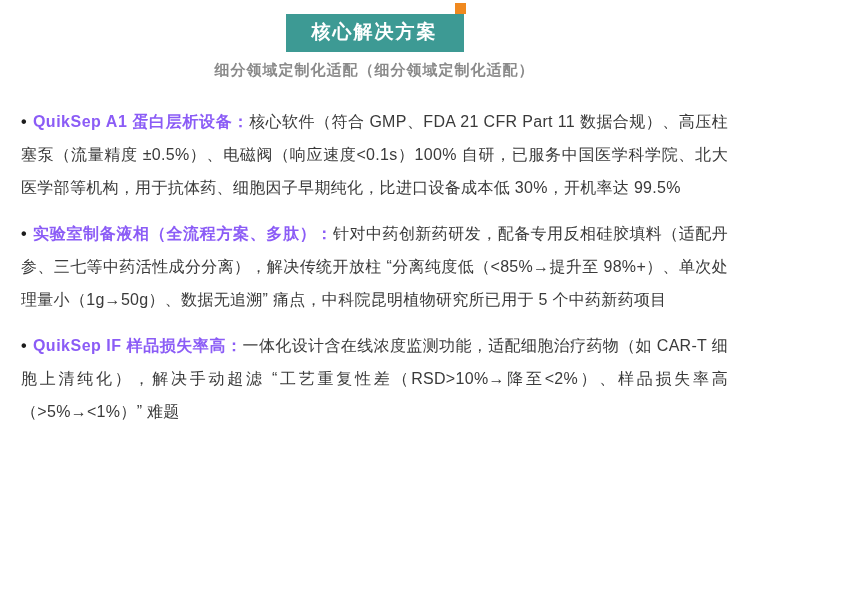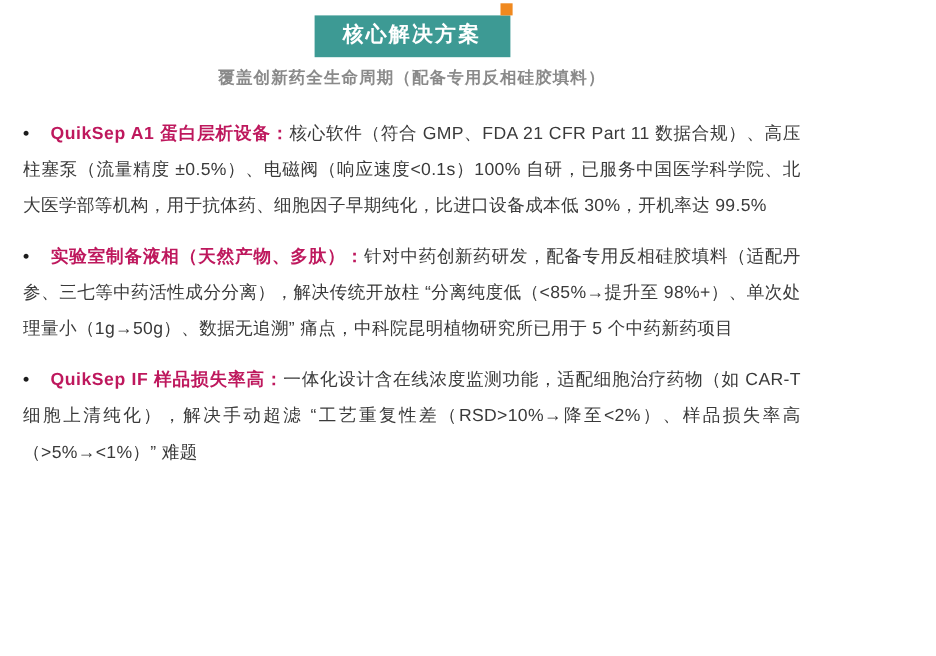--- a/index.html
+++ b/index.html
@@ -77,37 +77,37 @@
   }
   .bullet {
     font-size: 16px;
     line-height: 33px;
     color: #3a3a3a;
     letter-spacing: 0.3px;
     margin-bottom: 13px;
     text-align: justify;
   }
   .bullet .marker { font-weight: 700; color: #1c1c1c; margin-right: 6px; }
-  .bullet strong { font-weight: 700; color: #be185d; letter-spacing: 0.5px; margin-left: 13px; }
+  .bullet strong { font-weight: 700; color: #8b5cf6; letter-spacing: 0.5px; }
 </style>
 </head>
 <body>
 
 <div class="page">
 
   <div class="header">
     <div class="badge-wrap">
       <div class="badge">
         <span class="badge-sq"></span>
         <span>核心解决方案</span>
       </div>
     </div>
-    <div class="subtitle">覆盖创新药全生命周期（配备专用反相硅胶填料）</div>
+    <div class="subtitle">细分领域定制化适配（细分领域定制化适配）</div>
   </div>
 
 
   <div class="content">
     <p class="bullet"><span class="marker">•</span><strong>QuikSep A1 蛋白层析设备：</strong><span>核心软件（符合 GMP、FDA 21 CFR Part 11 数据合规）、高压柱塞泵（流量精度 ±0.5%）、电磁阀（响应速度&lt;0.1s）100% 自研，已服务中国医学科学院、北大医学部等机构，用于抗体药、细胞因子早期纯化，比进口设备成本低 30%，开机率达 99.5%</span></p>
-    <p class="bullet"><span class="marker">•</span><strong>实验室制备液相（天然产物、多肽）：</strong><span>针对中药创新药研发，配备专用反相硅胶填料（适配丹参、三七等中药活性成分分离），解决传统开放柱 “分离纯度低（&lt;85%→提升至 98%+）、单次处理量小（1g→50g）、数据无追溯” 痛点，中科院昆明植物研究所已用于 5 个中药新药项目</span></p>
+    <p class="bullet"><span class="marker">•</span><strong>实验室制备液相（全流程方案、多肽）：</strong><span>针对中药创新药研发，配备专用反相硅胶填料（适配丹参、三七等中药活性成分分离），解决传统开放柱 “分离纯度低（&lt;85%→提升至 98%+）、单次处理量小（1g→50g）、数据无追溯” 痛点，中科院昆明植物研究所已用于 5 个中药新药项目</span></p>
     <p class="bullet"><span class="marker">•</span><strong>QuikSep IF 样品损失率高：</strong><span>一体化设计含在线浓度监测功能，适配细胞治疗药物（如 CAR-T 细胞上清纯化），解决手动超滤 “工艺重复性差（RSD&gt;10%→降至&lt;2%）、样品损失率高（&gt;5%→&lt;1%）” 难题</span></p>
   </div>
 
 </div>
 
 </body></html>

